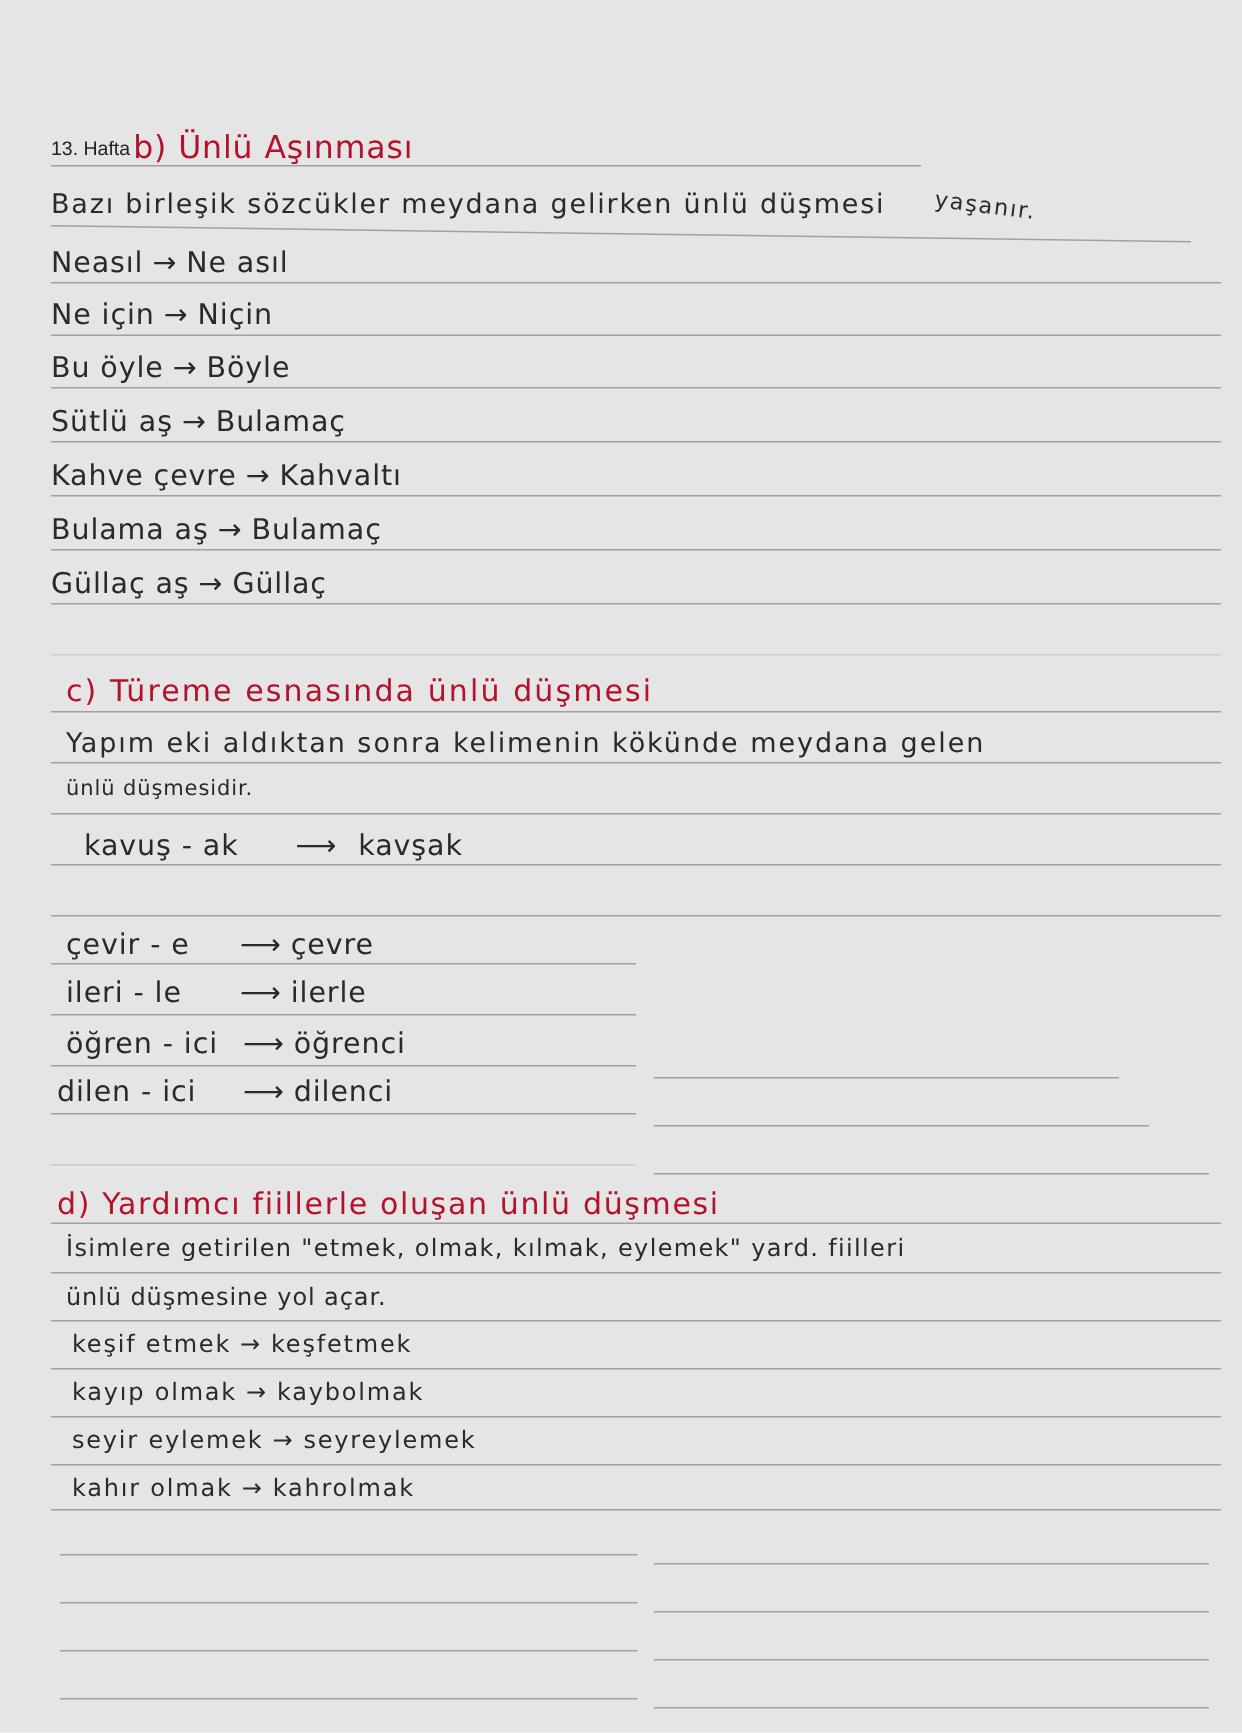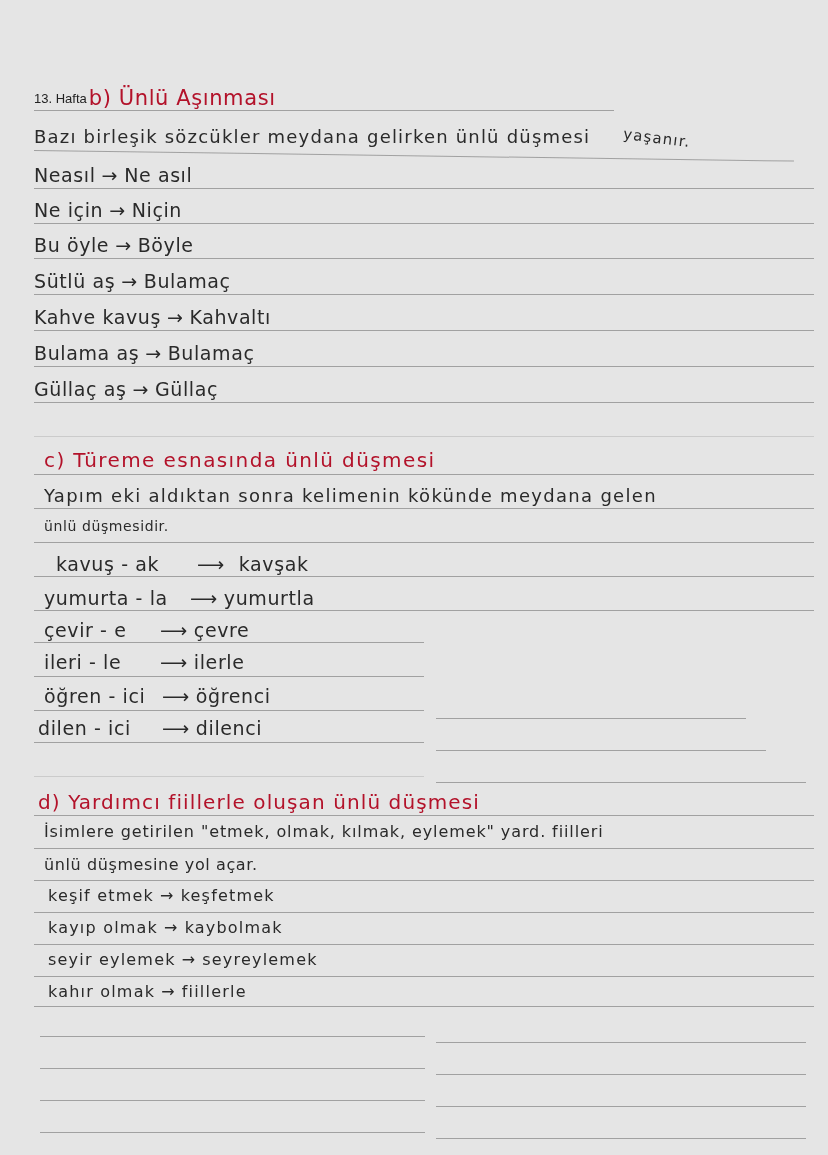--- a/index.html
+++ b/index.html
@@ -92,38 +92,35 @@
   <div class="line" style="left:34px;top:199px;">
     <span>Ne için</span><span class="arrow">→</span><span>Niçin</span>
   </div>
   <div class="line" style="left:34px;top:234px;">
     <span>Bu öyle</span><span class="arrow">→</span><span>Böyle</span>
   </div>
   <div class="line" style="left:34px;top:270px;">
     <span>Sütlü aş</span><span class="arrow">→</span><span>Bulamaç</span>
   </div>
   <div class="line" style="left:34px;top:306px;">
-    <span>Kahve kavuş</span><span class="arrow">→</span><span>Kahvaltı</span>
+    <span>Kahve çevre</span><span class="arrow">→</span><span>Kahvaltı</span>
   </div>
   <div class="line" style="left:34px;top:342px;">
     <span>Bulama aş</span><span class="arrow">→</span><span>Bulamaç</span>
   </div>
   <div class="line" style="left:34px;top:378px;">
     <span>Güllaç aş</span><span class="arrow">→</span><span>Güllaç</span>
   </div>
 
   <div class="line red" style="left:44px;top:448px;font-size:20px;letter-spacing:1.4px;">c) Türeme esnasında ünlü düşmesi</div>
   <div class="line" style="left:44px;top:485px;font-size:18px;letter-spacing:1.3px;">Yapım eki aldıktan sonra kelimenin kökünde meydana gelen</div>
   <div class="line" style="left:44px;top:518px;font-size:14px;">ünlü düşmesidir.</div>
 
   <div class="line" style="left:56px;top:553px;">
     <span style="display:inline-block;width:135px;">kavuş - ak</span><span class="arrow" style="margin-right:14px;">⟶</span><span>kavşak</span>
-  </div>
-  <div class="line" style="left:44px;top:587px;">
-    <span style="display:inline-block;width:140px;">yumurta - la</span><span class="arrow">⟶</span><span>yumurtla</span>
   </div>
   <div class="line" style="left:44px;top:619px;">
     <span style="display:inline-block;width:110px;">çevir - e</span><span class="arrow">⟶</span><span>çevre</span>
   </div>
   <div class="line" style="left:44px;top:651px;">
     <span style="display:inline-block;width:110px;">ileri - le</span><span class="arrow">⟶</span><span>ilerle</span>
   </div>
   <div class="line" style="left:44px;top:685px;">
     <span style="display:inline-block;width:112px;">öğren - ici</span><span class="arrow">⟶</span><span>öğrenci</span>
   </div>
@@ -138,16 +135,16 @@
   <div class="line" style="left:48px;top:886px;font-size:16px;letter-spacing:1.2px;">
     <span>keşif etmek</span><span class="arrow">→</span><span>keşfetmek</span>
   </div>
   <div class="line" style="left:48px;top:918px;font-size:16px;letter-spacing:1.2px;">
     <span>kayıp olmak</span><span class="arrow">→</span><span>kaybolmak</span>
   </div>
   <div class="line" style="left:48px;top:950px;font-size:16px;letter-spacing:1.2px;">
     <span>seyir eylemek</span><span class="arrow">→</span><span>seyreylemek</span>
   </div>
   <div class="line" style="left:48px;top:982px;font-size:16px;letter-spacing:1.2px;">
-    <span>kahır olmak</span><span class="arrow">→</span><span>fiillerle</span>
+    <span>kahır olmak</span><span class="arrow">→</span><span>kahrolmak</span>
   </div>
 
 </div>
 
 </body></html>

